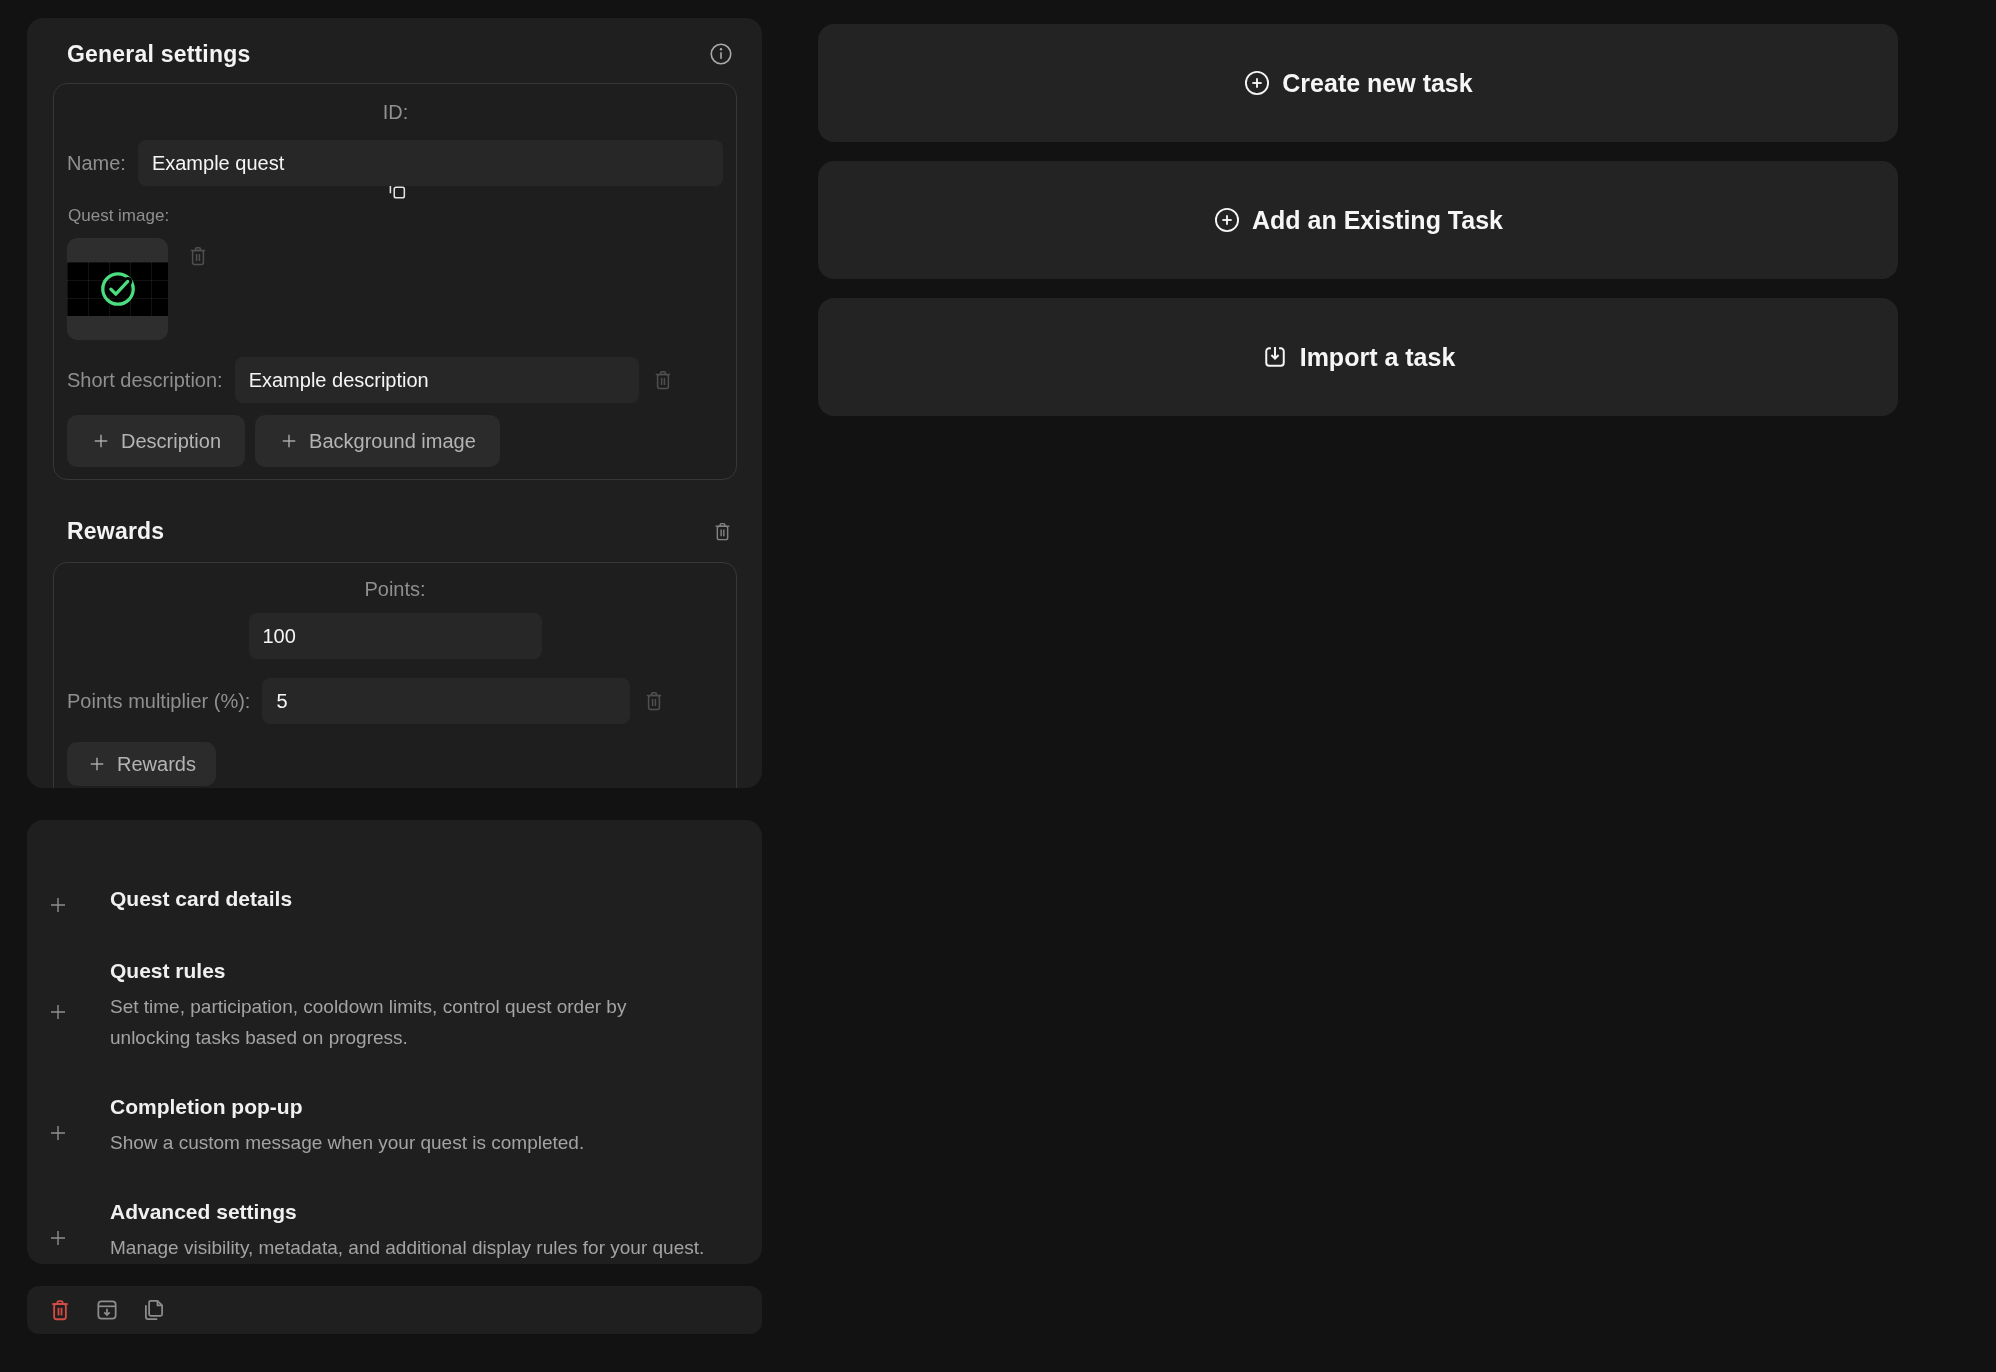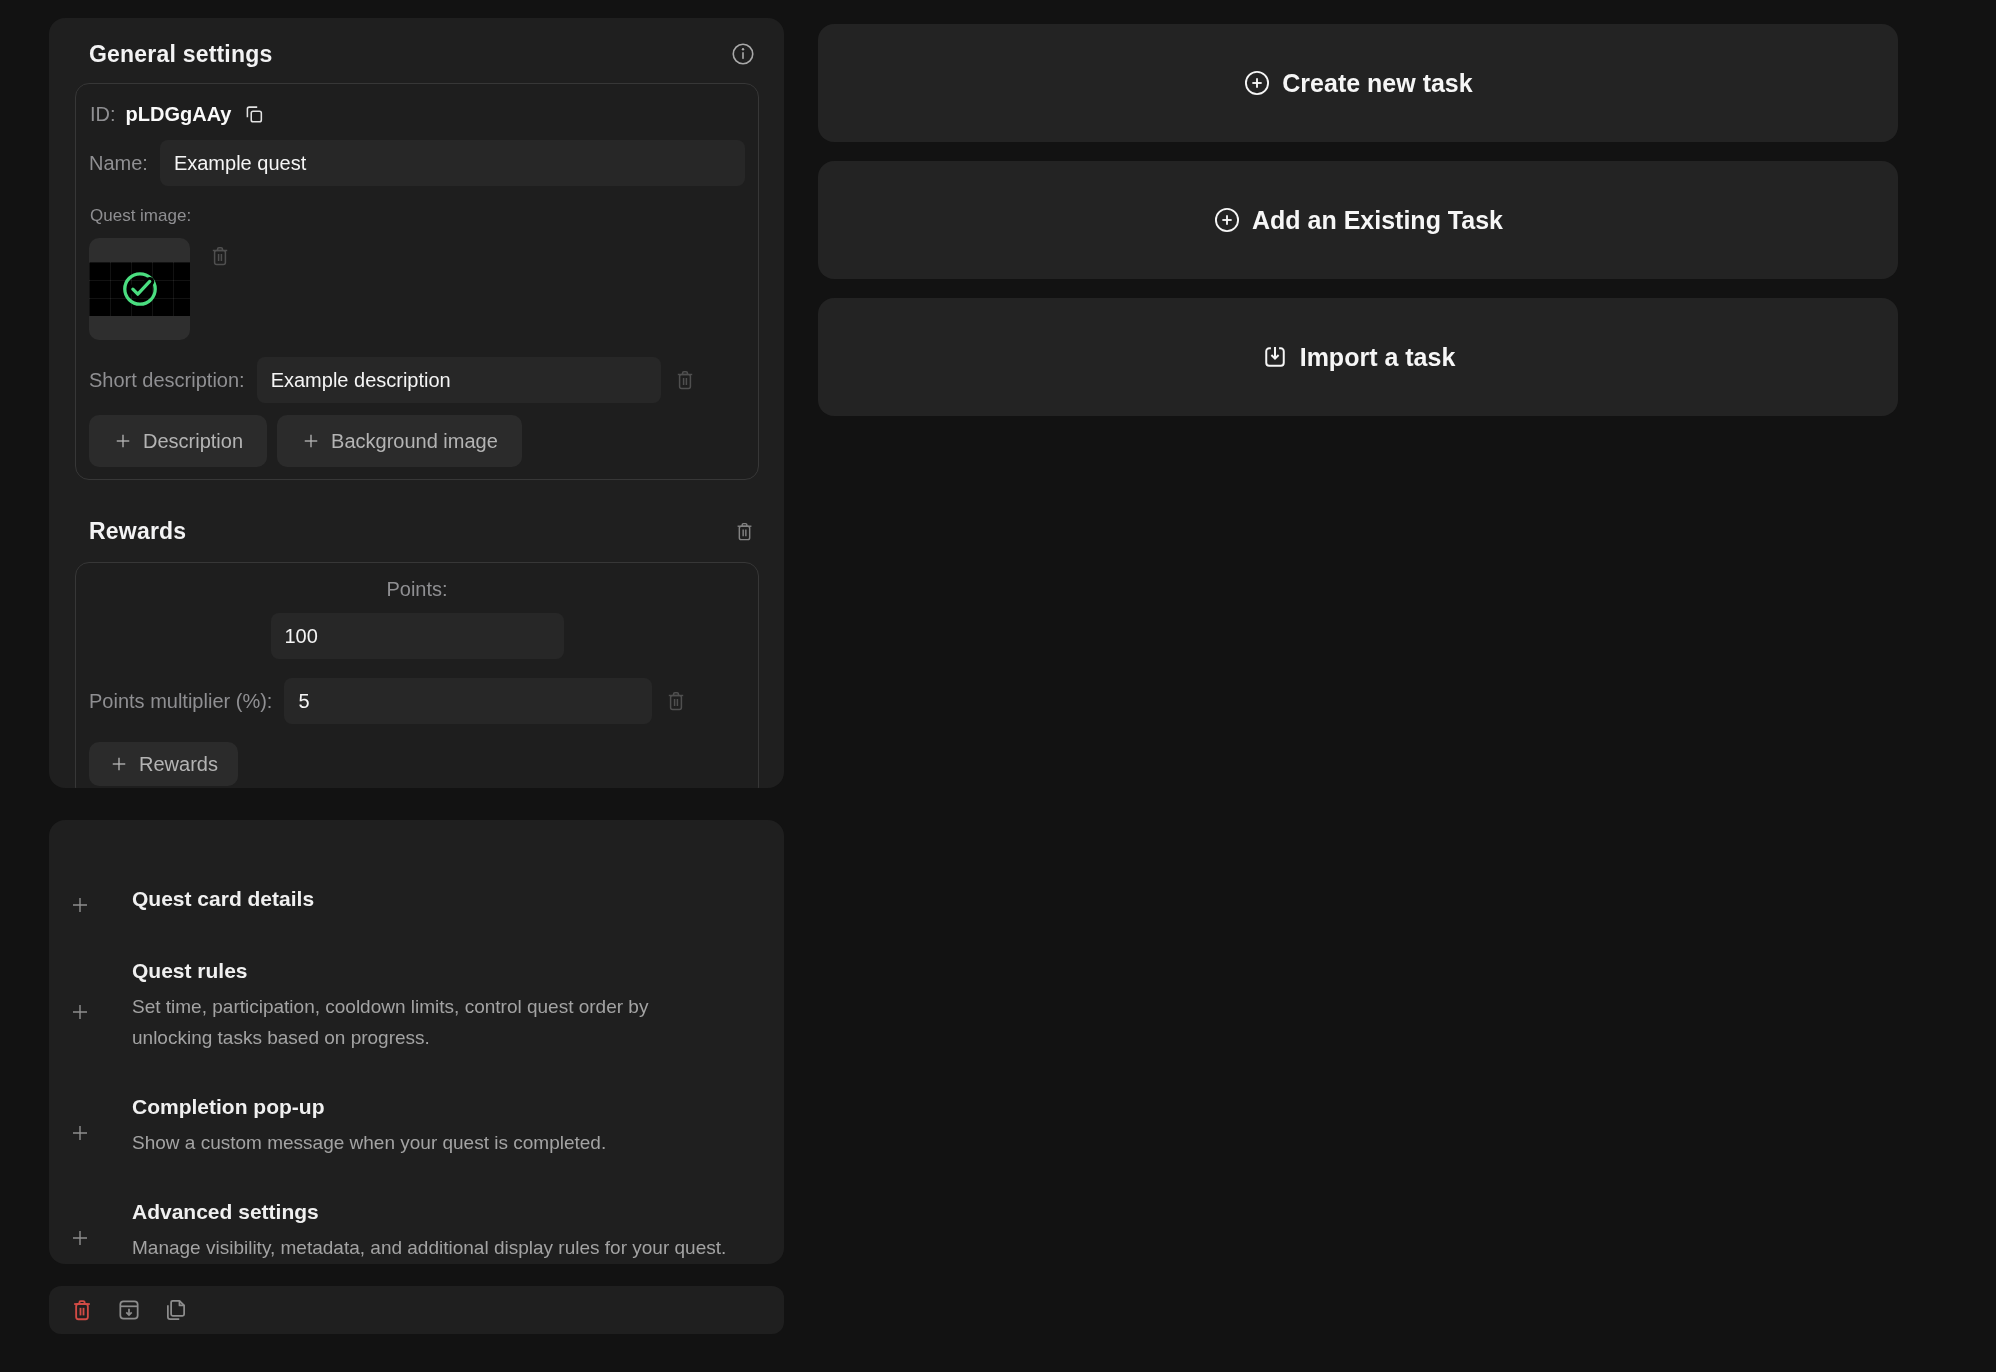--- a/index.html
+++ b/index.html
@@ -5,33 +5,33 @@
   * { box-sizing: border-box; }
   html,body { margin:0; padding:0; background:#121212; }
   body {
     width:1996px; height:1372px; overflow:hidden;
     font-family:"Liberation Sans", sans-serif;
     -webkit-font-smoothing:antialiased;
   }
   .app { position:relative; width:1996px; height:1372px; background:#121212; }
 
   
-  .left-col { position:absolute; left:49px; top:18px; width:735px; }
+  .left-col { position:absolute; left:27px; top:18px; width:735px; }
   .card { background:#1f1f1f; border-radius:16px; }
 
   .card-general { height:770px; padding:22px 25px 0 26px; overflow:hidden; }
   .section-header { display:flex; align-items:center; justify-content:space-between; padding:0 3px 0 14px; height:28px; margin-bottom:15px; }
   .section-title { font-size:23px; font-weight:700; color:#f3f3f4; letter-spacing:.2px; }
   .icon-btn { background:none; border:0; padding:0; cursor:pointer; display:inline-flex; align-items:center; justify-content:center; }
 
   .subcard { border:1px solid #373737; border-radius:14px; padding:15px 13px 12px 13px; background:#1e1e1e; }
 
   .row { display:flex; align-items:center; }
   .field-label { font-size:20px; color:#8f8f92; white-space:nowrap; }
-  .id-row { gap:10px; margin:2px 0 13px 1px; height:26px; }
+  .id-row { gap:16px; margin:2px 0 13px 1px; height:26px;flex-direction:column; }
   .id-value { font-size:20px; font-weight:600; color:#fafafa; }
 
   .name-row { gap:12px; }
   .text-input {
     height:46px; background:#272727; border:0; border-radius:8px;
     color:#f5f5f5; font-size:20px; font-family:"Liberation Sans", sans-serif;
     padding:0 14px; outline:none;
   }
   .grow { flex:1 1 auto; min-width:0; }
 

